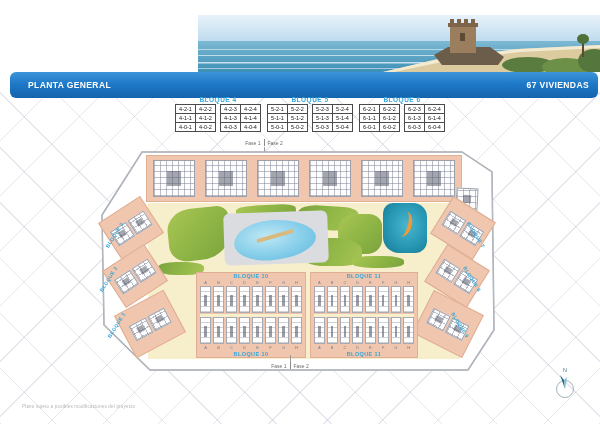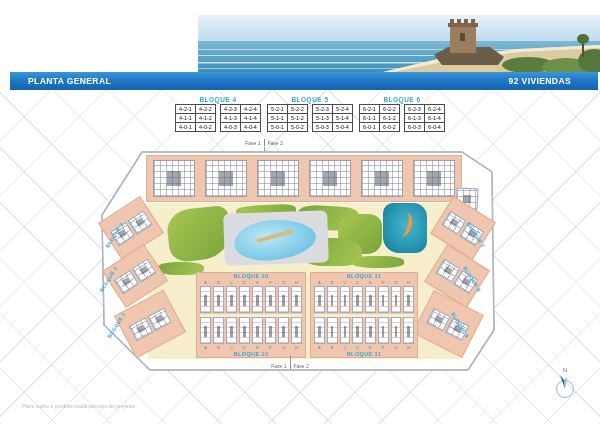--- a/index.html
+++ b/index.html
@@ -10,24 +10,24 @@
   
   .hatch{left:0;top:87px;width:600px;height:337px;
     background-image:
       repeating-linear-gradient(45deg, rgba(125,135,160,.20) 0 1px, transparent 1px 39px),
       repeating-linear-gradient(-45deg, rgba(125,135,160,.20) 0 1px, transparent 1px 39px);}
 
   
   .photo{left:198px;top:15px;width:402px;height:57px;overflow:hidden;}
 
   
-  .titlebar{left:10px;top:72px;width:588px;height:18px;
+  .titlebar{left:10px;top:72px;width:588px;height:26px;
     background:linear-gradient(180deg,#3d95d8 0%,#1e79c8 45%,#1563ad 100%);
     display:flex;align-items:center;justify-content:space-between;
-    padding:0 27px 0 18px;box-sizing:border-box;}
+    padding:0 9px 0 18px;box-sizing:border-box;border-radius:6px;}
   .titlebar span{color:#fff;font-weight:bold;font-size:8.5px;letter-spacing:.4px;}
 
   
   .utable{top:96px;width:88px;}
   .tbl-title{text-align:center;color:var(--accent-cyan,#35a6d8);font-weight:bold;
     font-size:6.5px;letter-spacing:.5px;height:8px;}
   .utable table{border-collapse:collapse;margin:0 auto;}
   .utable td{border:1px solid #4a4a4a;width:19px;height:8px;background:#fff;
     font-size:5.5px;color:#151515;text-align:center;padding:0;line-height:8px;}
   .utable td.spacer{border:none;background:transparent;width:4px;}
@@ -134,21 +134,21 @@
     <ellipse cx="330" cy="50" rx="26" ry="8" fill="#5a7d3f"></ellipse>
     <ellipse cx="368" cy="52" rx="24" ry="9" fill="#6d9048"></ellipse>
     <ellipse cx="396" cy="46" rx="16" ry="12" fill="#55763c"></ellipse>
     <rect x="384" y="26" width="2" height="16" fill="#5c4a36"></rect>
     <ellipse cx="385" cy="24" rx="6" ry="5" fill="#4f7038"></ellipse>
   </svg>
 </div>
 
 <div class="abs titlebar">
   <span>PLANTA GENERAL</span>
-  <span>92 VIVIENDAS</span>
+  <span>67 VIVIENDAS</span>
 </div>
 
 <div class="abs utable" style="left:174px;">
   <div class="tbl-title">BLOQUE 4</div>
   <table>
       <tbody>
         <tr>
           <td>4-2-1</td>
           <td>4-2-2</td>
           <td class="spacer"></td>

